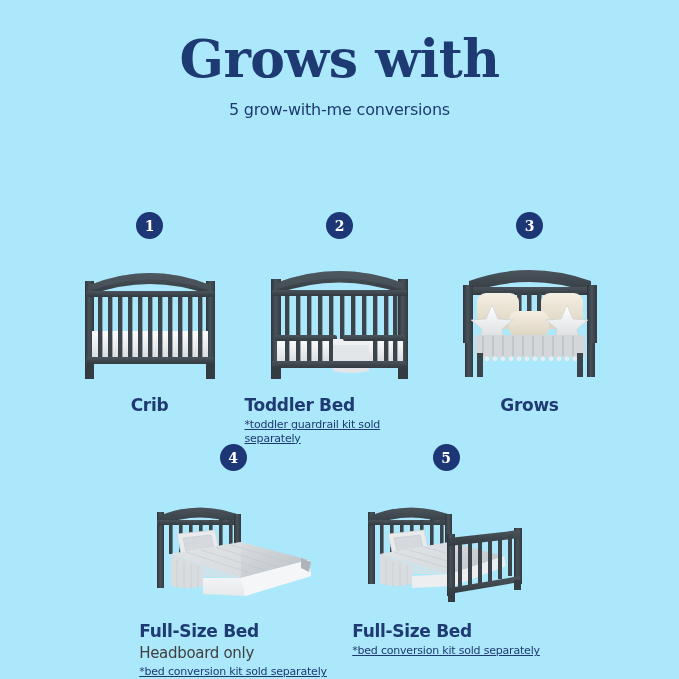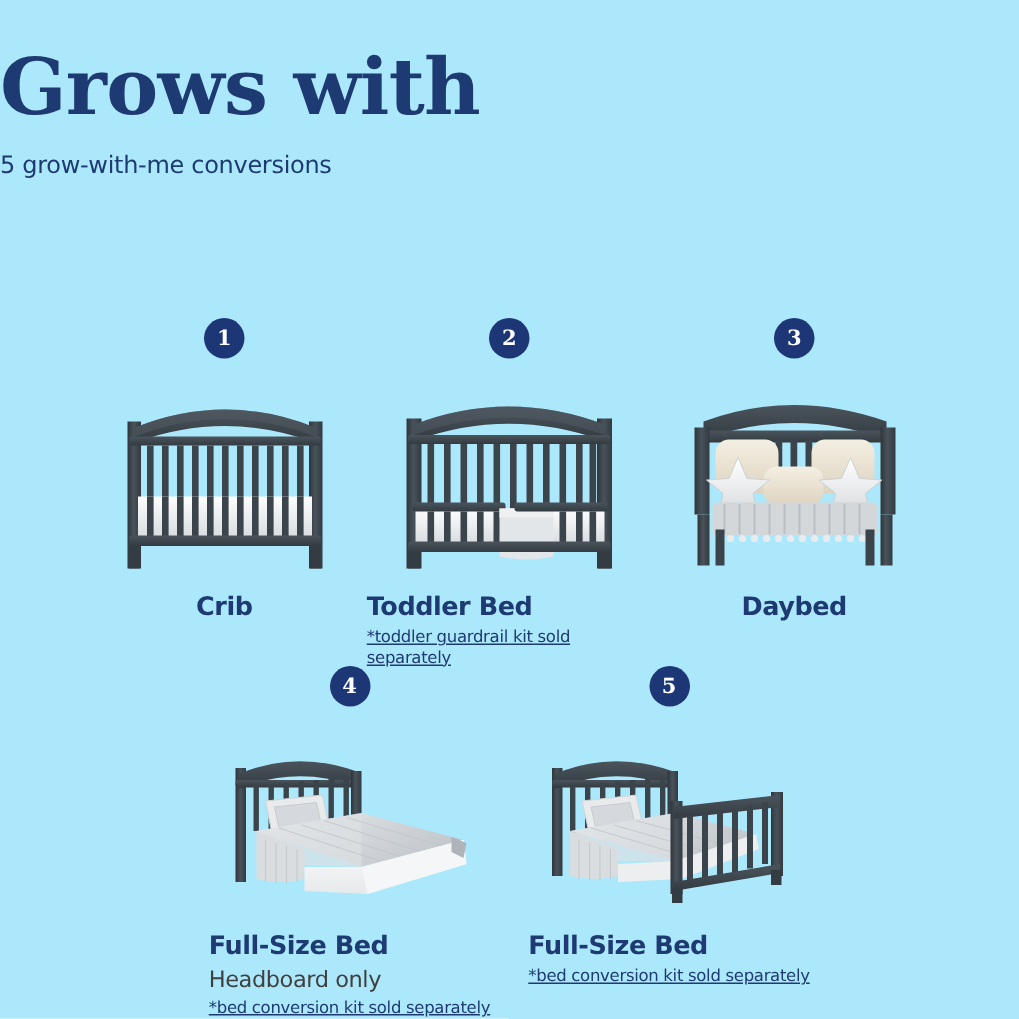--- a/index.html
+++ b/index.html
@@ -19,20 +19,21 @@
     background: #ace8fb;
     box-sizing: border-box;
   }
 
   
   .header {
     position: absolute;
     left: 0;
     top: 32px;
     width: 679px;
+    text-align: center;
   }
   .title {
     font-family: "DejaVu Serif", "Liberation Serif", serif;
     font-weight: bold;
     font-size: 52px;
     line-height: 54px;
     color: #1e3a72;
     letter-spacing: -0.5px;
     margin: 0;
     padding: 0;
@@ -336,21 +337,21 @@
               <circle cx="134" cy="106" r="2.4"></circle>
           </g>
 
           <rect x="18" y="90" width="8" height="34" fill="url(#woodV)"></rect>
           <rect x="140" y="90" width="8" height="34" fill="url(#woodV)"></rect>
           <rect x="30" y="100" width="6" height="24" fill="#3b444b"></rect>
           <rect x="130" y="100" width="6" height="24" fill="#3b444b"></rect>
         </svg>
       </div>
       <div class="caption">
-        <div class="cap-main">Daybed</div>
+        <div class="cap-main">Grows</div>
 
       </div>
     </div>
 
   </div>
 
   <div class="row row-bottom">
 
     <div class="panel p4">
       <div class="badge">4</div>

